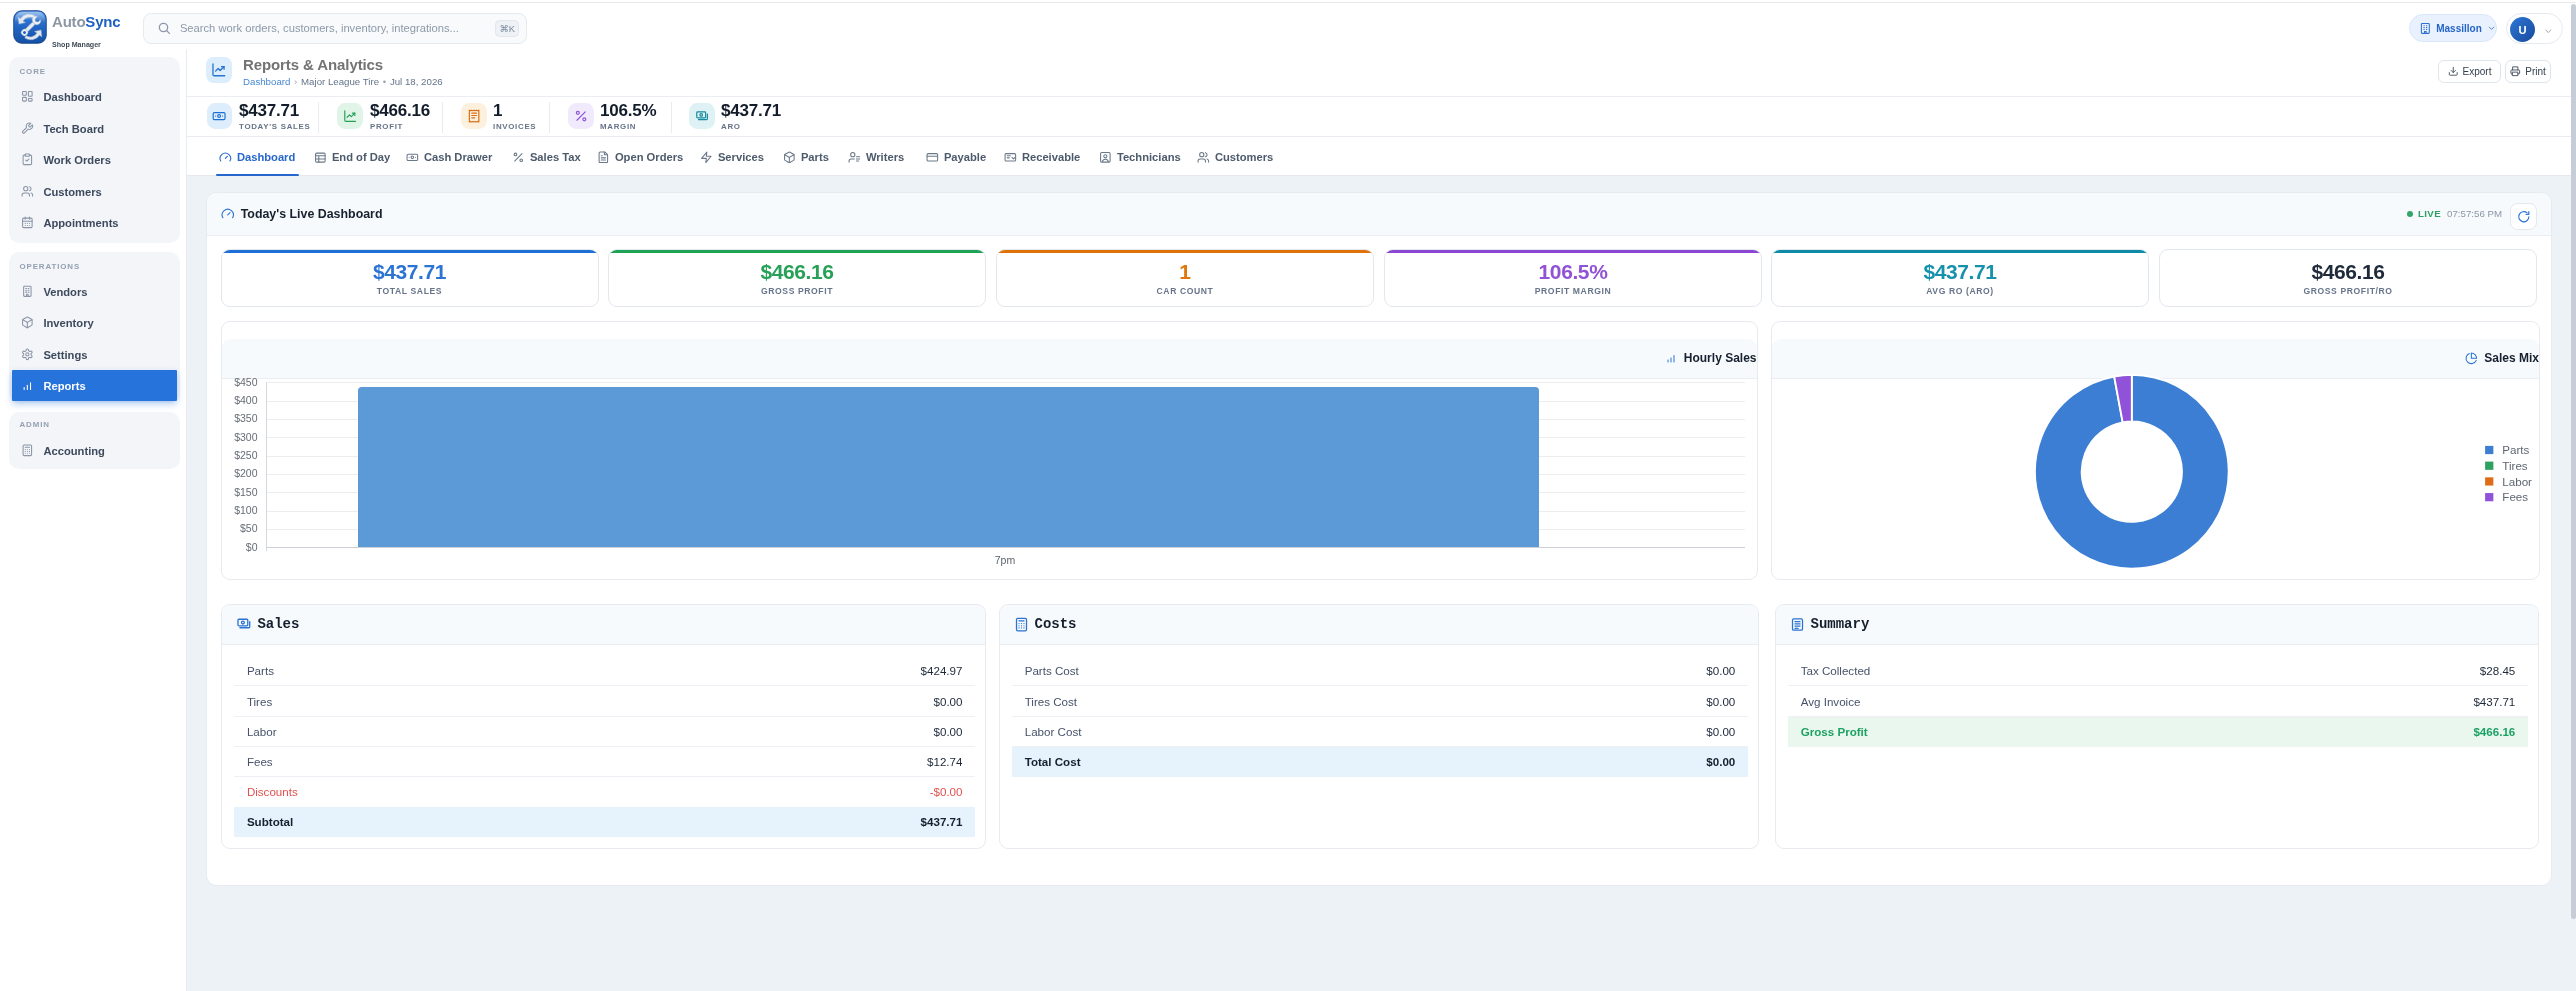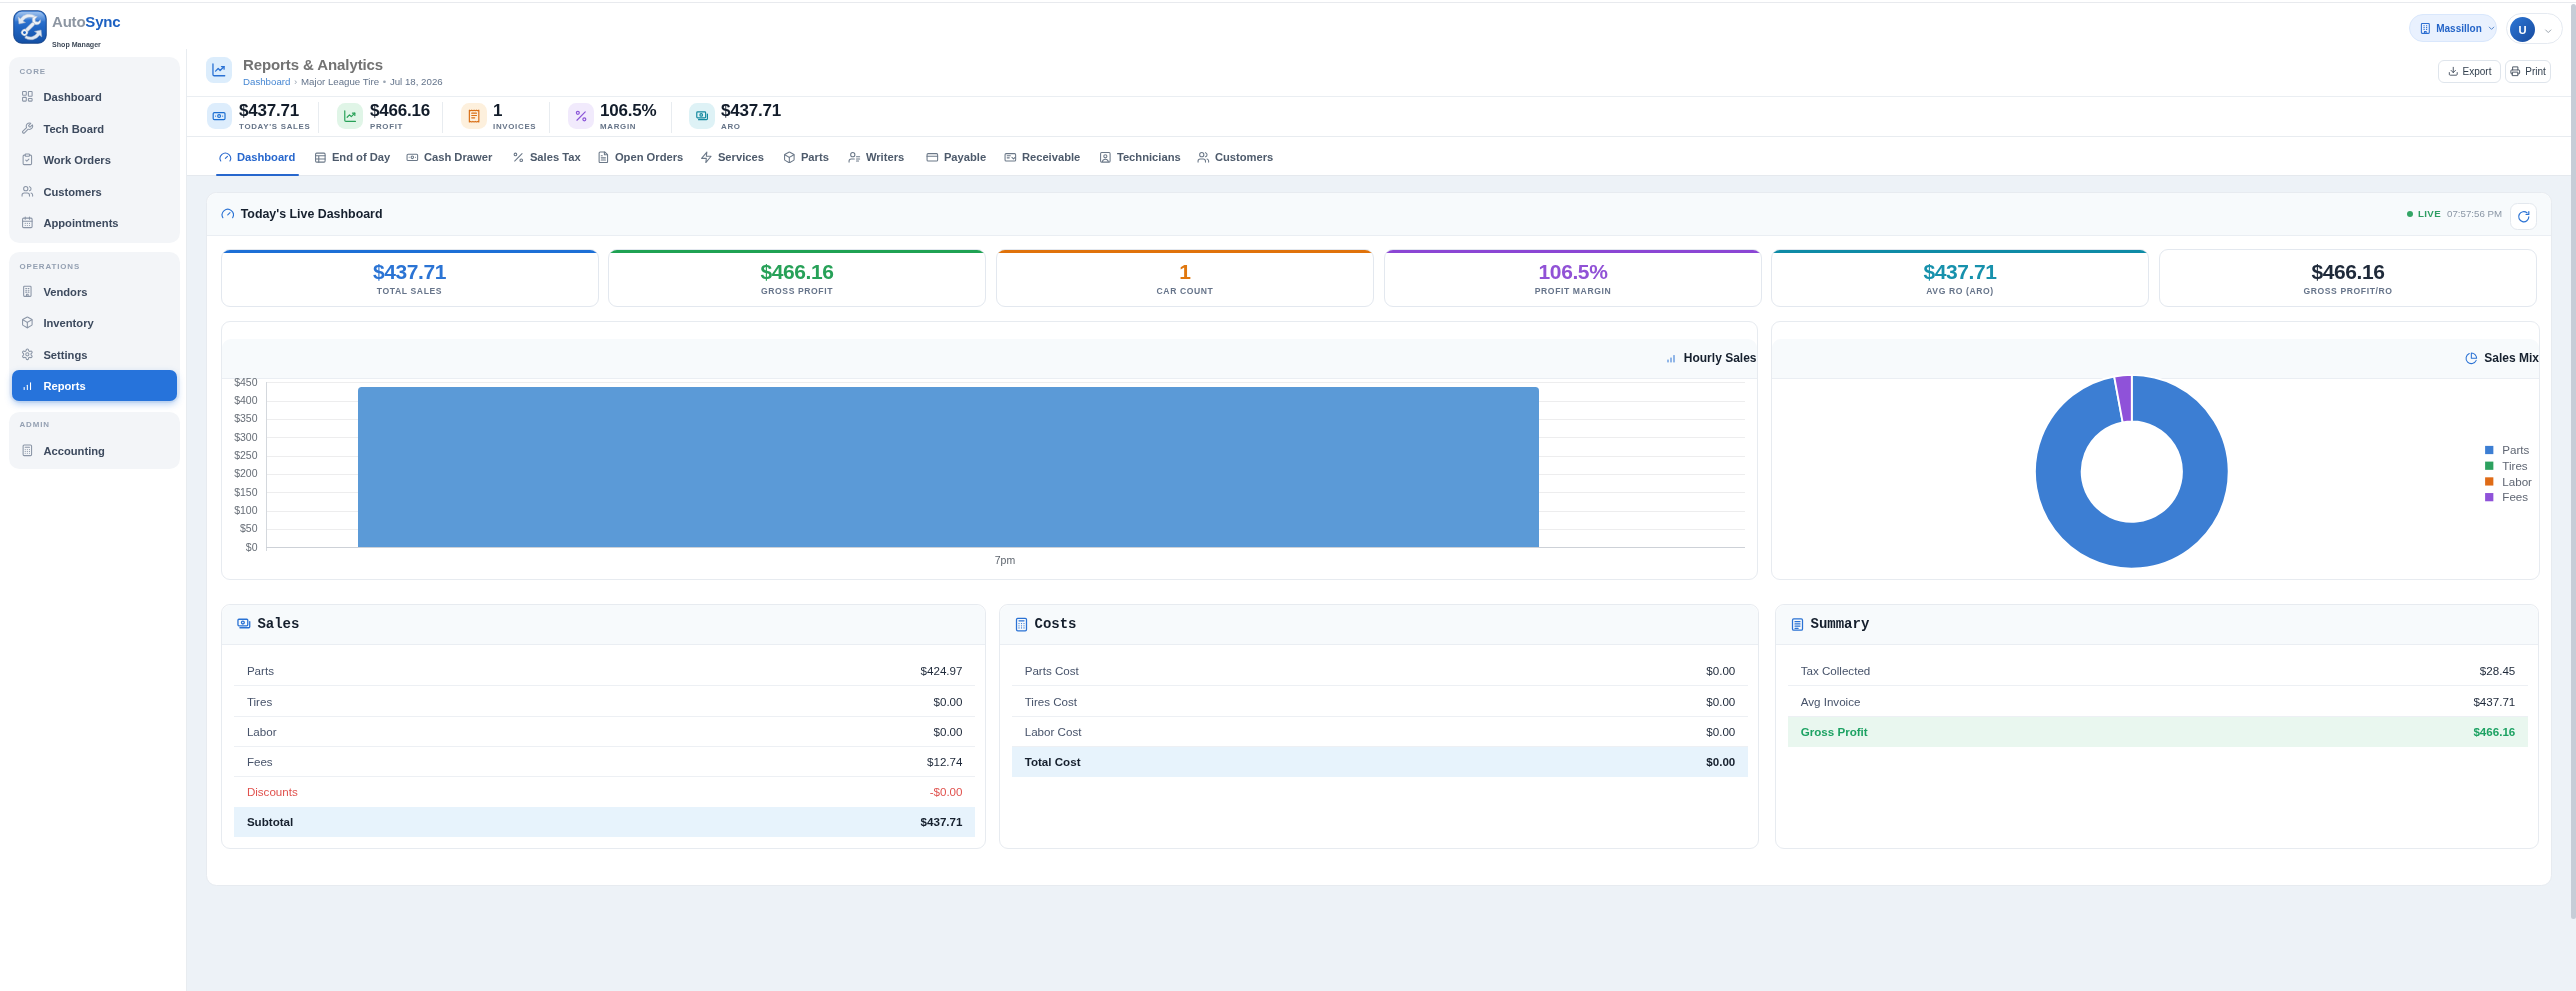--- a/index.html
+++ b/index.html
@@ -22,21 +22,21 @@
 #locPill .t { font-size:10px; font-weight:700; color:#2364c8; margin-left:4.5px; }
 #avatarPill { left:2506px; top:9.7px; width:57px; height:31px; background:#fff; border:0.7px solid #e5eaf1; border-radius:15.7px; }
 #avatarPill .circ { position:absolute; left:3px; top:3px; width:25px; height:25px; border-radius:50%; background:linear-gradient(135deg,#2d77d6,#174a9e); color:#fff; font-size:11.2px; font-weight:700; display:flex; align-items:center; justify-content:center; }
 
 
 #sidebar { left:0; top:49px; width:187px; height:942px; background:#fff; border-right:0.7px solid #e8ecf0; }
 .navcard { position:absolute; left:9px; width:171px; background:#f3f5f8; border-radius:10.5px; }
 .navlabel { position:absolute; left:10.5px; font-size:7.9px; font-weight:700; color:#94a0b2; letter-spacing:0.9px; }
 .navitem { position:absolute; left:3px; width:165px; height:31px; display:flex; align-items:center; color:#3d4a5e; font-size:11.2px; font-weight:600; }
 .navitem svg { margin-left:9px; margin-right:9.7px; flex:none; }
-.navitem.active { background:#2673db; color:#fff; border-radius:7px; box-shadow:0 3px 7.5px rgba(38,115,219,.35); }
+.navitem.active { background:#2673db; color:#fff; border-radius:1px; box-shadow:0 3px 7.5px rgba(38,115,219,.35); }
 
 
 #pagehead { left:187px; top:49px; width:2389px; height:48px; background:#fff; border-bottom:0.7px solid #eaeef2; }
 #ph-icon { left:19px; top:8.2px; width:26px; height:26px; border-radius:7.5px; background:#dcedfc; display:flex; align-items:center; justify-content:center; }
 #ph-title { left:56px; top:6.7px; font-size:15px; font-weight:800; color:#737373; letter-spacing:-0.1px; }
 #ph-crumb { left:56px; top:27px; font-size:9.7px; color:#64748b; }
 #ph-crumb .lnk { color:#4687d3; }
 #ph-crumb .sep { color:#9aa5b3; padding:0 3.7px; }
 .hbtn { position:absolute; top:11.2px; height:22.5px; background:#fff; border:0.7px solid #dfe5ec; border-radius:6px; display:flex; align-items:center; justify-content:center; gap:4.5px; font-size:10px; font-weight:400; color:#33404f; }
 
@@ -113,20 +113,28 @@
         <path d="M17.5 8 L20 6 L20 10.5 L23 12.5 L26 10.5 L26 6 L28.5 8 A6 6 0 0 1 25.5 15.5 L20.5 15.5 A6 6 0 0 1 17.5 8 Z" fill="#eef2f7" stroke="#a8b6c9" stroke-width="0.7"></path>
         <circle cx="23" cy="33.5" r="4.4" fill="#eef2f7" stroke="#a8b6c9" stroke-width="0.7"></circle>
         <circle cx="23" cy="33.5" r="2" fill="#2166c4"></circle>
       </g>
       <path d="M12 2.5 h22 a10 10 0 0 1 9.5 9.5 v4 q-20-7-41 0 v-4 a10 10 0 0 1 9.5-9.5 Z" fill="url(#lg2)"></path>
     </svg>
   </div>
   <div class="abs" id="logoText">
     <div class="l1">Auto<b>Sync</b></div>
     <div class="l2">Shop Manager</div>
+  </div>
+  <div class="abs" id="search">
+    <svg style="margin-left:12.7px" width="14.2" height="14.2" viewBox="0 0 24 24" fill="none" stroke="#8d99a9" stroke-width="2.2" stroke-linecap="round">
+          <circle cx="11" cy="11" r="7"></circle>
+          <line x1="21" y1="21" x2="16.2" y2="16.2"></line>
+        </svg>
+    <span class="ph">Search work orders, customers, inventory, integrations...</span>
+    <div id="kbd">⌘K</div>
   </div>
   <div class="abs" id="locPill">
     <svg style="margin-left:9px;flex:none" width="12.7" height="12.7" viewBox="0 0 24 24" fill="none" stroke="#2e6fd2" stroke-width="2">
           <rect x="4.5" y="3" width="15" height="18.5" rx="1.5"></rect>
           <path d="M8.5 7h2.2M13.3 7h2.2M8.5 10.5h2.2M13.3 10.5h2.2M8.5 14h2.2M13.3 14h2.2"></path>
           <path d="M10.5 21.5v-3.6h3v3.6"></path>
         </svg>
     <span class="t">Massillon</span>
     <svg style="margin-left:5.2px" width="10.5" height="10.5" viewBox="0 0 24 24" fill="none" stroke="#5585c9" stroke-width="2.6" stroke-linecap="round" stroke-linejoin="round">
           <polyline points="6 9 12 15 18 9"></polyline>

